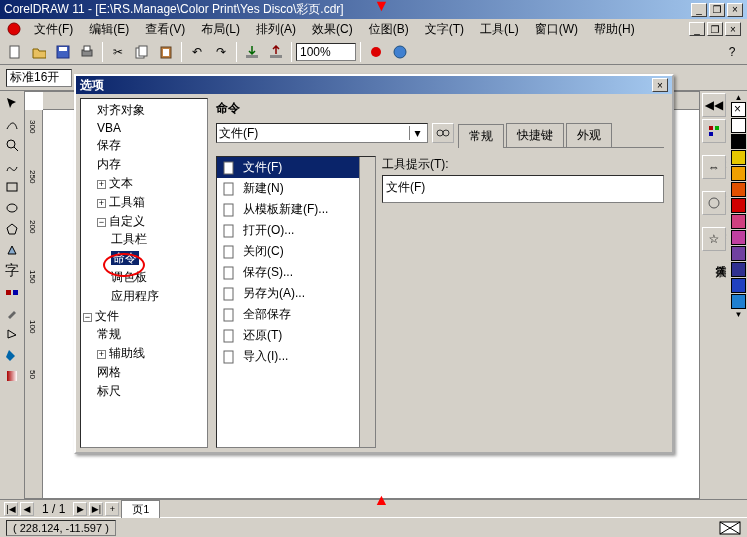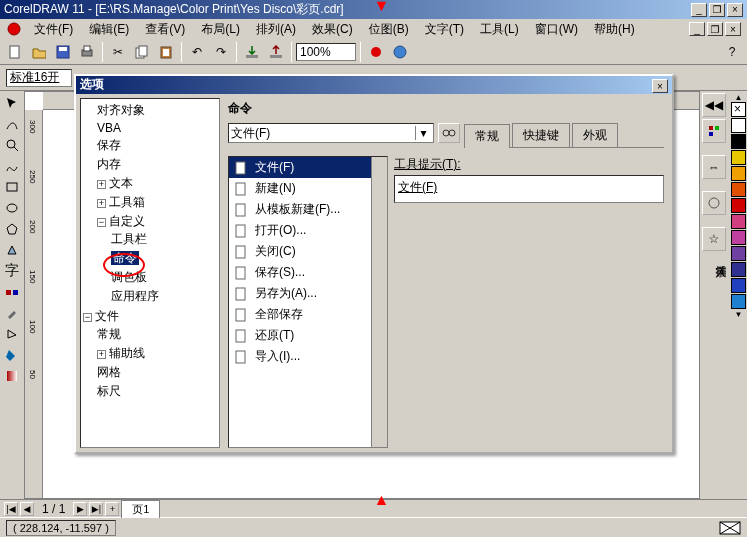--- a/index.html
+++ b/index.html
@@ -8,44 +8,44 @@
 .titlebar .title{flex:1;font-size:12px;}
 .titlebar .winbtns{display:flex;gap:2px;}
 .winbtn{width:16px;height:14px;background:#d4d0c8;border:1px solid #fff;border-right-color:#404040;border-bottom-color:#404040;display:flex;align-items:center;justify-content:center;font-size:10px;font-family:Arial;cursor:pointer;color:#000;}
 .menubar{background:#d4d0c8;height:20px;display:flex;align-items:center;padding:0 6px;gap:8px;}
 .menuitem{padding:2px 4px;cursor:pointer;}
 .toolbar{background:#d4d0c8;height:26px;display:flex;align-items:center;padding:2px 4px;gap:2px;border-bottom:1px solid #808080;}
 .tbtn{width:22px;height:22px;border:1px solid transparent;display:flex;align-items:center;justify-content:center;cursor:pointer;}
 .zoom{width:60px;height:18px;background:#fff;border:1px inset #808080;padding:1px 3px;}
 .sep{width:1px;height:20px;background:#808080;border-right:1px solid #fff;margin:0 2px;}
 .propbar{background:#d4d0c8;height:26px;display:flex;align-items:center;padding:2px 6px;gap:6px;border-bottom:1px solid #808080;position:relative;}
-.combo{background:#fff;border:1px inset #808080;height:18px;padding:1px 3px;text-decoration:underline;}
+.combo{background:#fff;border:1px inset #808080;height:18px;padding:1px 3px;}
 .workarea{display:flex;height:calc(100% - 19px - 20px - 26px - 26px - 18px - 20px);}
 .toolbox{width:24px;background:#d4d0c8;display:flex;flex-direction:column;gap:1px;padding:2px;}
 .tool{width:20px;height:20px;border:1px solid transparent;cursor:pointer;display:flex;align-items:center;justify-content:center;}
 .canvas{flex:1;background:#fff;position:relative;border:1px solid #808080;}
 .ruler-v{position:absolute;left:0;top:18px;width:18px;bottom:0;background:#d4d0c8;border-right:1px solid #808080;font-size:9px;writing-mode:vertical-rl;}
 .ruler-h{position:absolute;left:18px;top:0;height:18px;right:0;background:#d4d0c8;border-bottom:1px solid #808080;}
 .rdock{width:30px;background:#d4d0c8;display:flex;flex-direction:column;gap:2px;padding:2px;}
 .dockbtn{width:24px;height:24px;border:1px outset #fff;background:#d4d0c8;cursor:pointer;display:flex;align-items:center;justify-content:center;}
 .docklbl{writing-mode:vertical-rl;font-size:11px;text-align:center;padding:4px 0;}
 .palette{width:17px;background:#d4d0c8;display:flex;flex-direction:column;padding-top:2px;}
 .swatch{width:15px;height:15px;border:1px solid #000;margin:0 auto 1px;}
 .tabbar{height:18px;background:#d4d0c8;display:flex;align-items:center;padding:0 4px;gap:2px;border-top:1px solid #808080;position:relative;}
 .pgbtn{width:14px;height:14px;border:1px outset #fff;background:#d4d0c8;text-align:center;line-height:12px;cursor:pointer;font-size:9px;}
 .pgtab{background:#fff;border:1px solid #808080;border-bottom:none;padding:1px 10px;font-size:11px;}
 .statusbar{height:20px;background:#d4d0c8;border-top:1px solid #fff;display:flex;align-items:center;padding:0 6px;}
 .coord{border:1px inset #808080;padding:1px 6px;font-size:11px;}
 .vresize{position:absolute;left:50%;color:#f00;font-size:16px;line-height:8px;}
 
 .dialog{position:absolute;left:74px;top:74px;width:600px;height:380px;background:#d4d0c8;border:2px outset #fff;box-shadow:2px 2px 3px rgba(0,0,0,.4);display:flex;flex-direction:column;}
-.dlg-title{background:linear-gradient(to right,#0a246a,#a6caf0);color:#fff;height:18px;padding:1px 4px;display:flex;align-items:flex-end;}
+.dlg-title{background:linear-gradient(to right,#0a246a,#a6caf0);color:#fff;height:18px;padding:1px 4px;display:flex;align-items:center;}
 .dlg-title span{flex:1;font-weight:bold;}
 .dlg-body{flex:1;display:flex;padding:0;}
-.tree{width:140px;background:#fff;border:1px inset #808080;margin:4px;overflow:auto;font-size:12px;padding:2px;}
+.tree{width:128px;background:#fff;border:1px inset #808080;margin:4px;overflow:auto;font-size:12px;padding:2px;}
 .tree ul{list-style:none;padding-left:14px;}
 .tree li{padding:1px 0;white-space:nowrap;cursor:pointer;}
 .tree .exp{display:inline-block;width:9px;height:9px;border:1px solid #808080;text-align:center;line-height:7px;font-size:9px;margin-right:3px;}
 .tree .sel{background:#0a246a;color:#fff;padding:0 2px;}
 .redcircle{position:absolute;border:2px solid #e00;border-radius:50%;width:42px;height:24px;pointer-events:none;}
 .rhs{flex:1;padding:4px 8px 4px 4px;display:flex;flex-direction:column;}
 .grp-title{font-weight:bold;padding:2px 0;}
 .cmdrow{display:flex;gap:4px;margin:4px 0;}
 .cmdcombo{flex:1;background:#fff;border:1px inset #808080;height:20px;padding:2px;display:flex;align-items:center;}
 .cmdcombo .dd{width:16px;text-align:center;border-left:1px solid #808080;}
@@ -53,21 +53,21 @@
 .mainpanes{display:flex;flex:1;gap:6px;}
 .cmdlist{width:160px;background:#fff;border:1px inset #808080;overflow:auto;}
 .cmditem{display:flex;align-items:center;gap:6px;padding:2px 4px;cursor:pointer;}
 .cmditem.selected{background:#0a246a;color:#fff;}
 .cmditem .arrow{margin-left:auto;}
 .ci-icon{width:16px;height:16px;display:flex;align-items:center;justify-content:center;font-size:11px;}
 .tabs{display:flex;border-bottom:1px solid #808080;margin-bottom:4px;}
 .tab{padding:3px 10px;border:1px solid #808080;border-bottom:none;background:#d4d0c8;margin-right:2px;cursor:pointer;position:relative;}
 .tab.active{background:#d4d0c8;top:1px;}
 .detail{flex:1;display:flex;flex-direction:column;gap:4px;}
-.fld{display:flex;flex-direction:column;gap:2px;text-decoration:underline;}
+.fld{display:flex;flex-direction:column;gap:2px;}
 .fldbox{background:#fff;border:1px inset #808080;padding:3px;height:28px;}
 .fldbox.tall{height:68px;}
 .listbox-scroll{position:absolute;right:0;top:0;bottom:0;width:16px;background:#d4d0c8;border-left:1px solid #808080;}
 .ruler-tick{position:absolute;font-size:8px;color:#000;}
 svg{display:block;}
 </style>
 </head>
 <body>
 
 <div class="titlebar">

